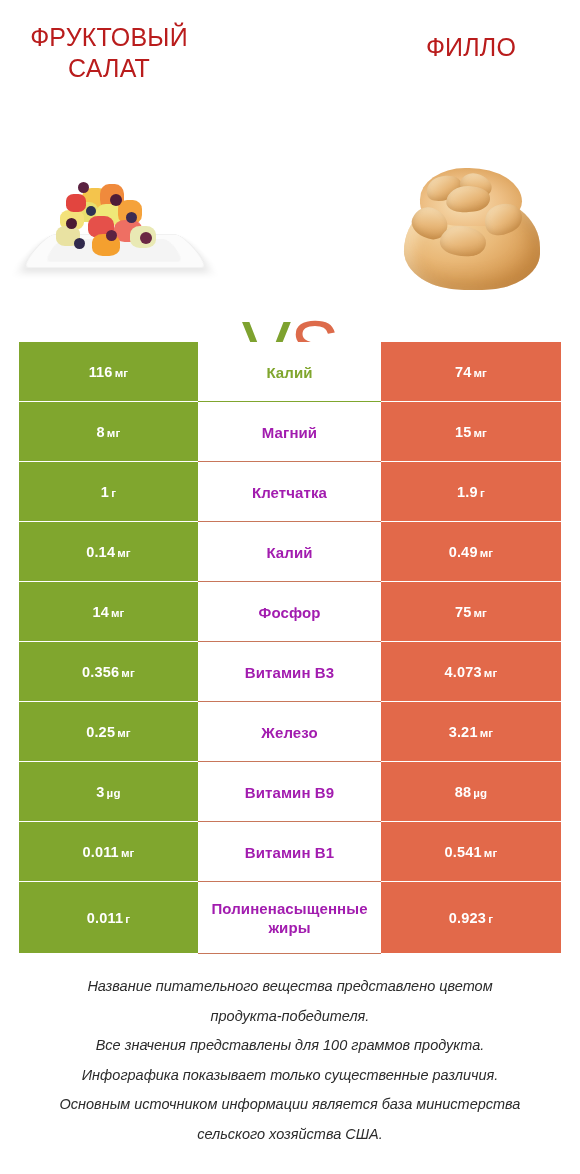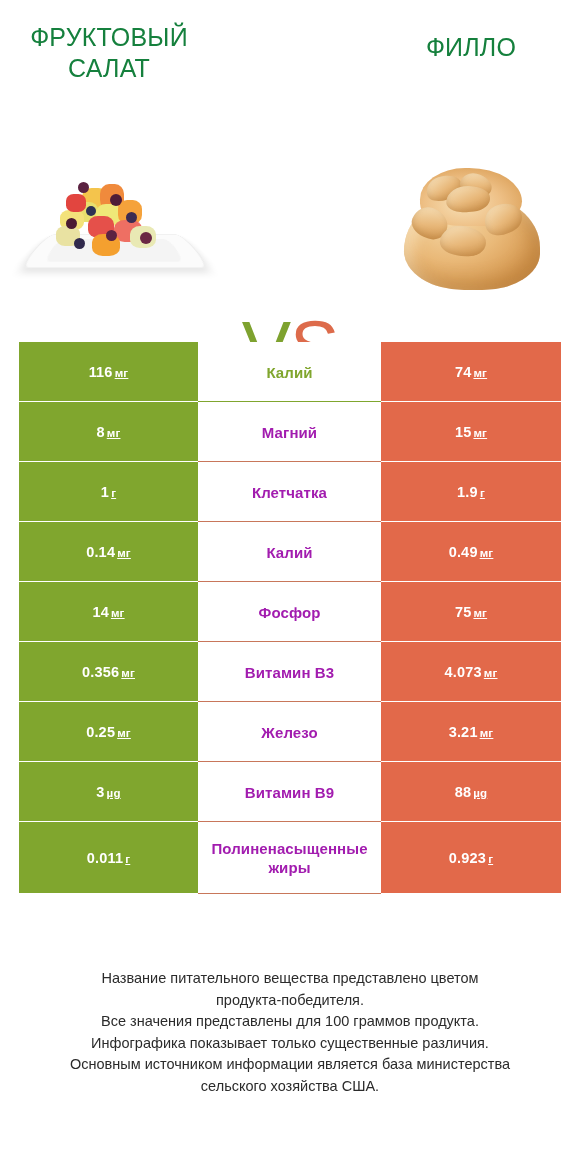--- a/index.html
+++ b/index.html
@@ -23,21 +23,21 @@
   .titles {
     position: absolute;
     top: 0; left: 0; right: 0;
     height: 140px;
   }
   .title {
     position: absolute;
     font-size: 25px;
     line-height: 31px;
     font-weight: 400;
-    color: #15803d;
+    color: #b91c1c;
     letter-spacing: 0.2px;
     text-align: center;
   }
   .title-left {
     left: 19px;
     top: 22px;
     width: 180px;
   }
   .title-right {
     left: 381px;
@@ -166,21 +166,20 @@
   .val {
     font-size: 14.5px;
     font-weight: 700;
     letter-spacing: 0.2px;
     white-space: nowrap;
   }
   .val .unit {
     font-size: 11.5px;
     font-weight: 700;
     margin-left: 2px;
-    text-decoration: underline;
   }
   .label {
     font-size: 15px;
     font-weight: 700;
     letter-spacing: 0.1px;
     line-height: 19px;
   }
   .label.wrap {
     white-space: normal;
     width: 183px;
@@ -216,21 +215,21 @@
   .footnote {
     position: absolute;
     left: 38px;
     top: 968px;
     width: 504px;
     text-align: center;
     font-size: 14.5px;
     line-height: 21.5px;
     color: #2b2b2b;
   }
-  .footnote p { margin: 0; }
+  .footnote p { margin: 8px; font-style: italic; }
 </style>
 </head>
 <body>
 
 <div class="page">
 
   <div class="titles">
     <div class="title title-left">ФРУКТОВЫЙ САЛАТ</div>
     <div class="title title-right">ФИЛЛО</div>
   </div>
@@ -384,20 +383,34 @@
         <div class="cell cell-mid">
           <span class="label lbl-orange">Витамин B9</span>
         </div>
         <div class="cell cell-right">
           <span class="val">88<span class="unit">µg</span></span>
         </div>
         <div class="sep sep-orange"></div>
         <div class="nick-l"></div>
         <div class="nick-r"></div>
       </div>
+      <div class="row">
+        <div class="cell cell-left">
+          <span class="val">0.011<span class="unit">мг</span></span>
+        </div>
+        <div class="cell cell-mid">
+          <span class="label lbl-orange">Витамин B1</span>
+        </div>
+        <div class="cell cell-right">
+          <span class="val">0.541<span class="unit">мг</span></span>
+        </div>
+        <div class="sep sep-orange"></div>
+        <div class="nick-l"></div>
+        <div class="nick-r"></div>
+      </div>
       <div class="row tall">
         <div class="cell cell-left">
           <span class="val">0.011<span class="unit">г</span></span>
         </div>
         <div class="cell cell-mid">
           <span class="label lbl-orange wrap">Полиненасыщенные жиры</span>
         </div>
         <div class="cell cell-right">
           <span class="val">0.923<span class="unit">г</span></span>
         </div>

